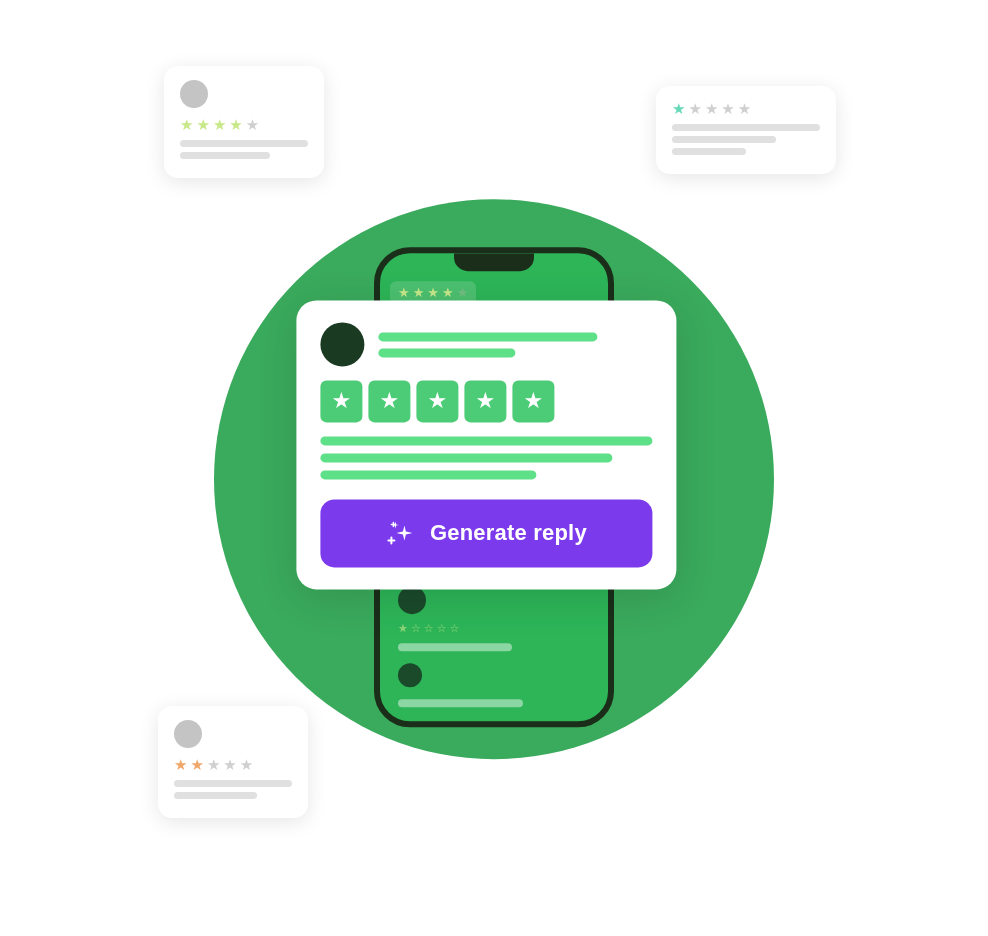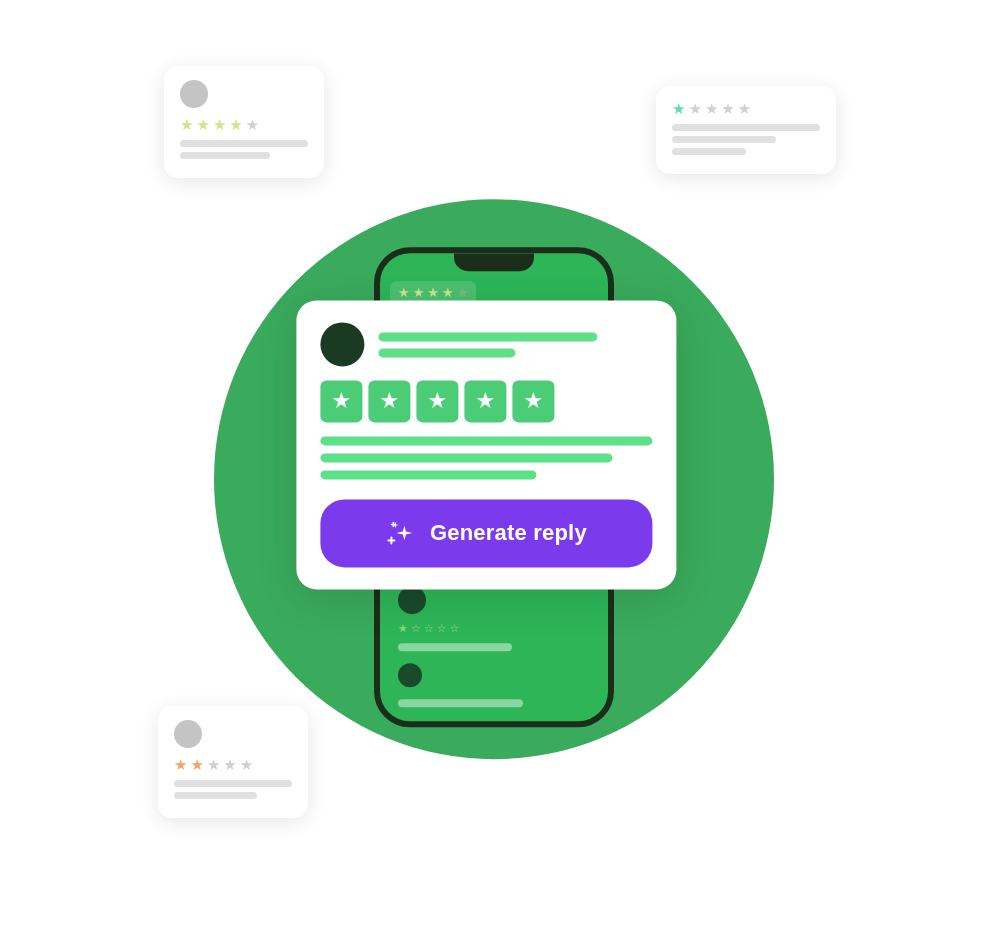--- a/index.html
+++ b/index.html
@@ -216,21 +216,21 @@
 
     .card-text-line.full { width: 100%; }
     .card-text-line.long { width: 88%; }
     .card-text-line.medium { width: 65%; }
 
     
     .generate-btn {
       width: 100%;
       background: #7c3aed;
       border: none;
-      border-radius: 24px;
+      border-radius: 14px;
       padding: 18px 20px;
       display: flex;
       align-items: center;
       justify-content: center;
       gap: 12px;
       cursor: pointer;
     }
 
     .generate-btn-text {
       color: #ffffff;

